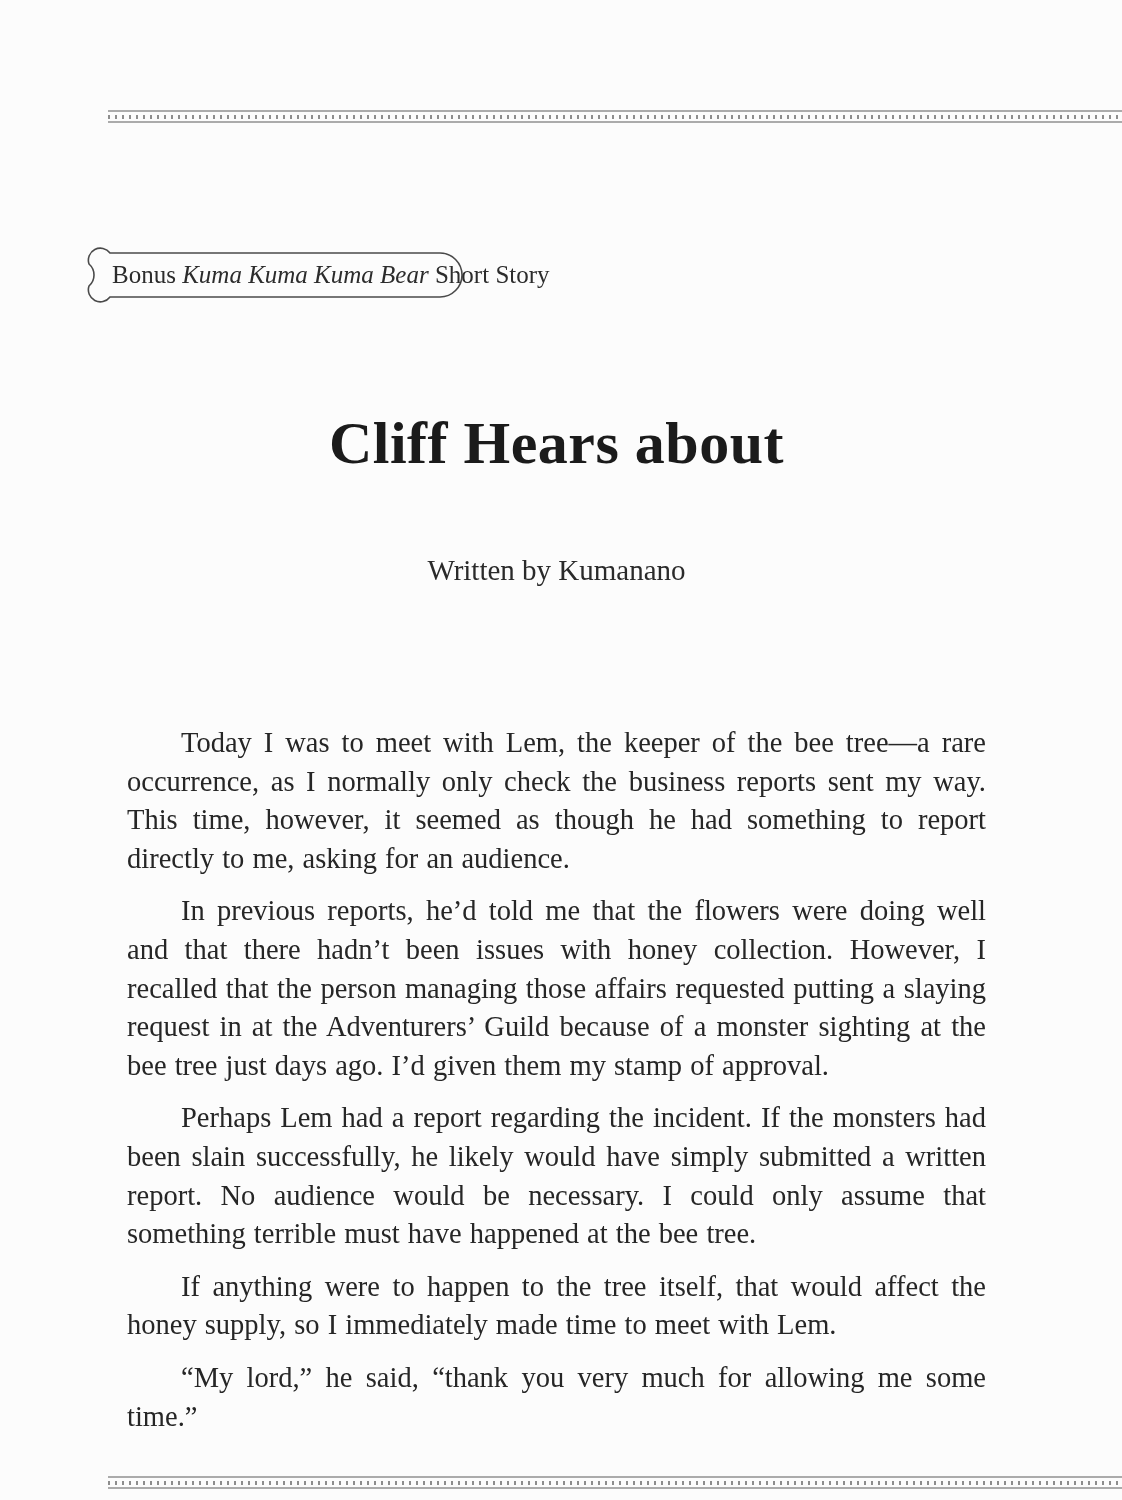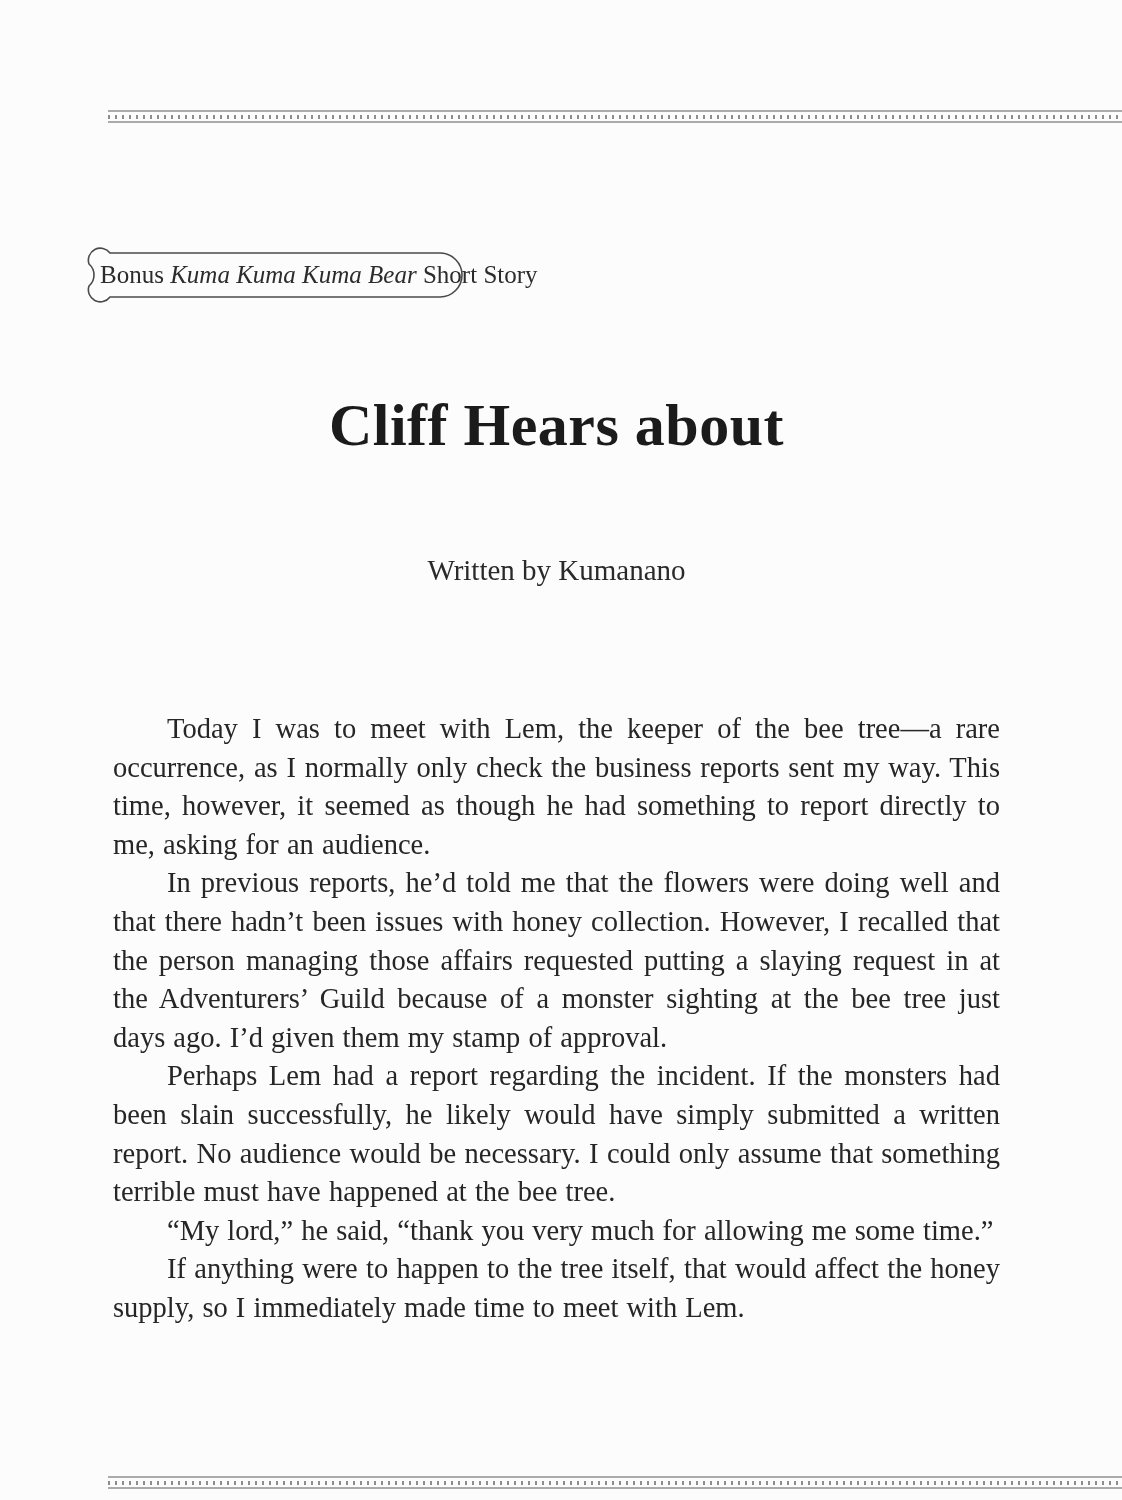--- a/index.html
+++ b/index.html
@@ -41,35 +41,35 @@
     height: 58px;
   }
   .badge svg {
     position: absolute;
     left: 0;
     top: 0;
     display: block;
   }
   .badge-text {
     position: absolute;
-    left: 16px;
+    left: 28px;
     top: 0;
     height: 58px;
     line-height: 58px;
     font-size: 25px;
     color: #2c2c2c;
     white-space: nowrap;
     text-align: center;
   }
   .badge-text .it { font-style: italic; }
 
   .title {
     position: absolute;
     left: 113px;
-    top: 353px;
+    top: 371px;
     width: 887px;
     text-align: center;
     font-size: 60px;
     line-height: 64px;
     font-weight: bold;
     color: #1b1b1b;
     letter-spacing: 0.5px;
   }
   .byline {
     position: absolute;
@@ -86,21 +86,21 @@
     position: absolute;
     left: 113px;
     top: 710px;
     width: 887px;
     font-size: 28.5px;
     line-height: 38.6px;
     text-align: justify;
     color: #262626;
   }
   .story p {
-    margin: 0;
+    margin: 14px;
     text-indent: 54px;
     word-spacing: 1px;
   }
 </style>
 </head>
 <body>
 
 <div class="page">
 
   <div class="rule rule-top"></div>
@@ -115,19 +115,19 @@
   <h1 class="title">
     <span style="display:block">Cliff Hears about</span>
   </h1>
 
   <div class="byline">Written by Kumanano</div>
 
   <div class="story">
       <p>Today I was to meet with Lem, the keeper of the bee tree—a rare occurrence, as I normally only check the business reports sent my way. This time, however, it seemed as though he had something to report directly to me, asking for an audience.</p>
       <p>In previous reports, he’d told me that the flowers were doing well and that there hadn’t been issues with honey collection. However, I recalled that the person managing those affairs requested putting a slaying request in at the Adventurers’ Guild because of a monster sighting at the bee tree just days ago. I’d given them my stamp of approval.</p>
       <p>Perhaps Lem had a report regarding the incident. If the monsters had been slain successfully, he likely would have simply submitted a written report. No audience would be necessary. I could only assume that something terrible must have happened at the bee tree.</p>
+      <p>If anything were to happen to the tree itself, that would affect the honey supply, so I immediately made time to meet with Lem.</p>
       <p>“My lord,” he said, “thank you very much for allowing me some time.”</p>
-      <p>If anything were to happen to the tree itself, that would affect the honey supply, so I immediately made time to meet with Lem.</p>
     </div>
 
   <div class="rule rule-bottom"></div>
 
 </div>
 
 </body></html>

